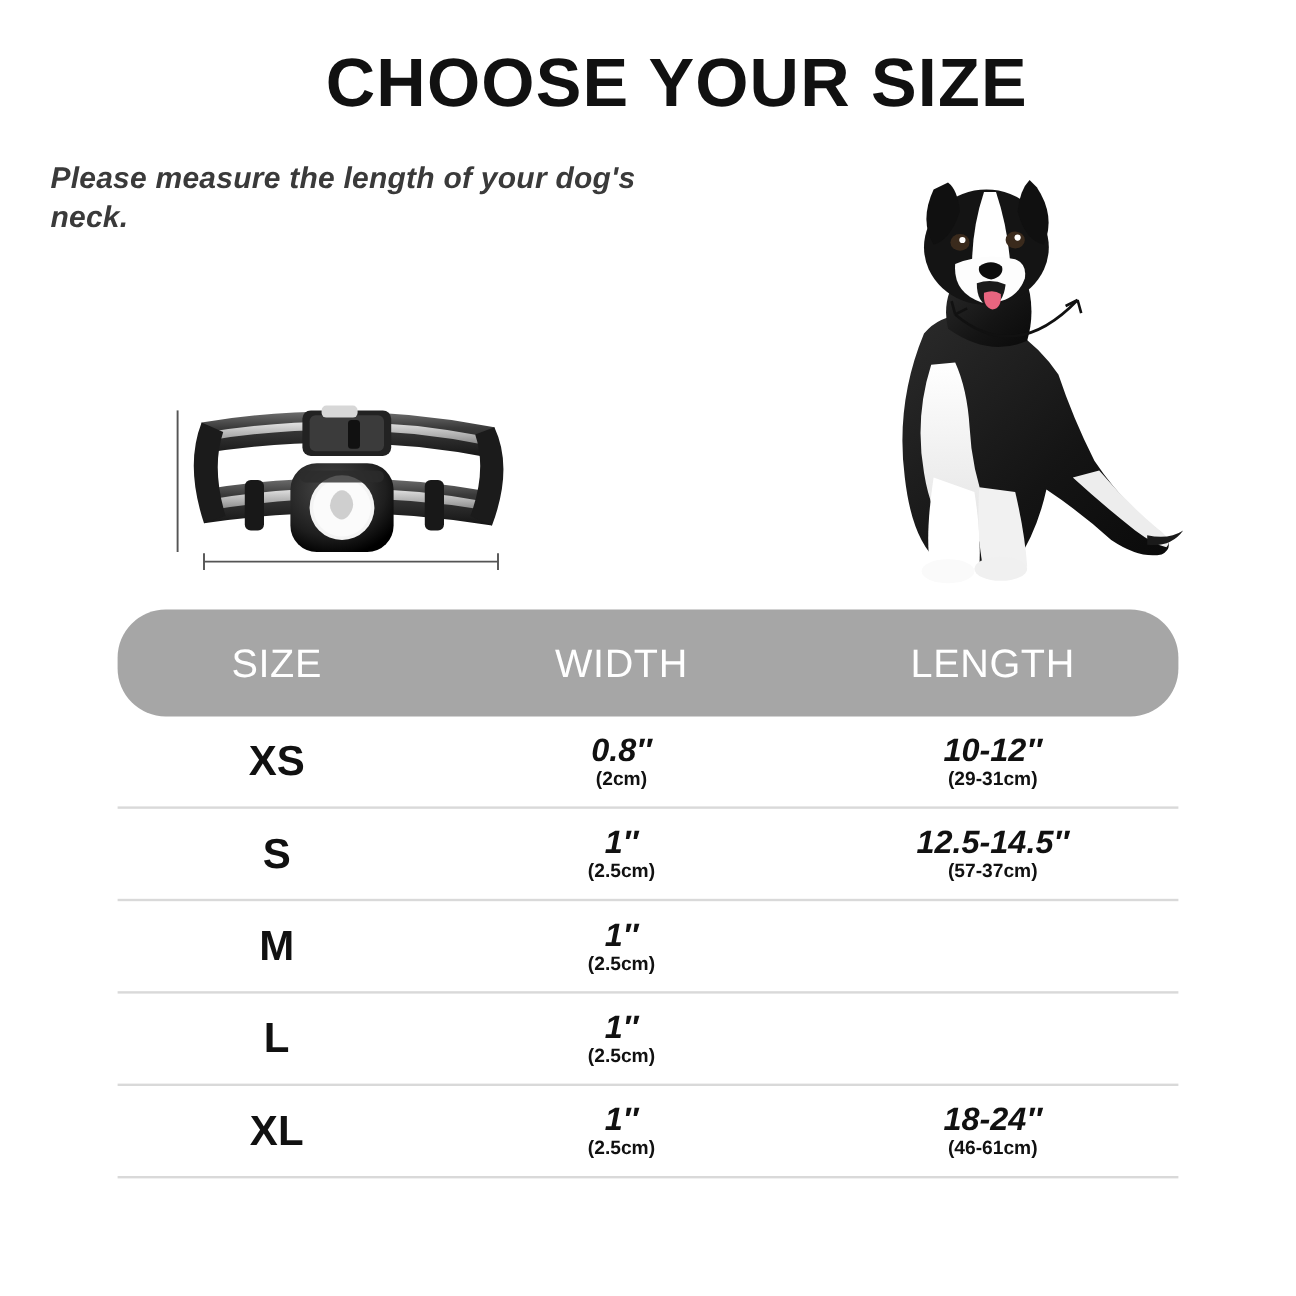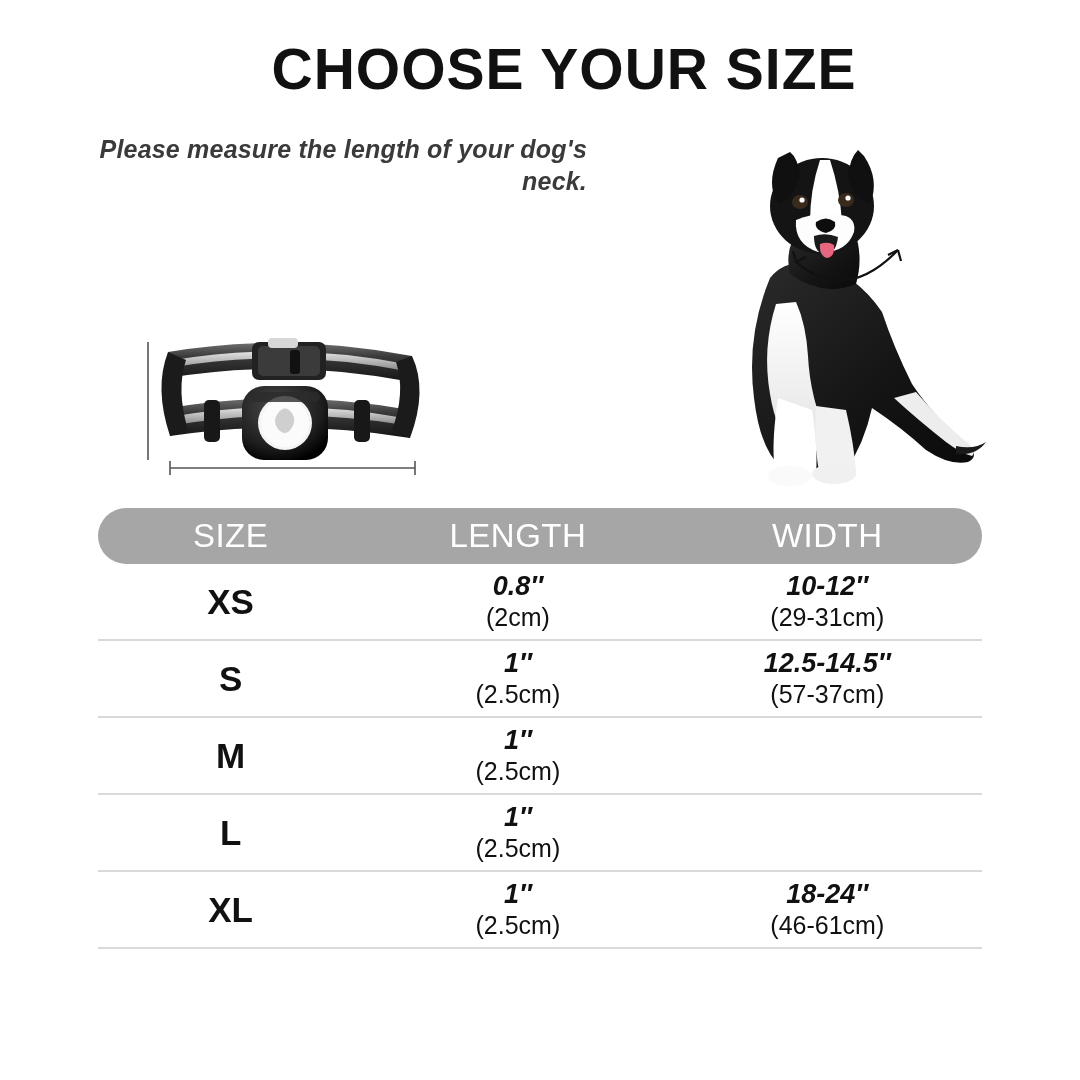--- a/index.html
+++ b/index.html
@@ -27,21 +27,21 @@
     color: #111111;
     font-family: "Liberation Sans", sans-serif;
     padding-left: 48px;
   }
 
   
   .instructions {
     position: absolute;
     top: 133px; left: 42px;
     width: 545px;
-    text-align: right;
+    text-align: left;
     color: #3a3a3a;
   }
   .instr-line {
     font-size: 25px;
     font-style: italic;
     font-weight: 600;
     line-height: 1.28;
     letter-spacing: 0.2px;
   }
   .instr-block-2 { margin-top: 22px; }
@@ -63,21 +63,21 @@
 
   
   .table {
     position: absolute;
     left: 98px; top: 508px;
     width: 884px;
   }
   .thead {
     background: #a6a6a6;
     border-radius: 40px;
-    height: 56px;
+    height: 89px;
     display: flex;
     align-items: center;
     color: #ffffff;
   }
   .th {
     font-size: 33px;
     font-weight: 400;
     text-align: center;
     letter-spacing: 0.5px;
   }
@@ -99,22 +99,22 @@
     font-size: 35px;
     font-weight: 700;
   }
   .val-main {
     font-size: 27px;
     font-weight: 700;
     line-height: 1.14;
     font-style: italic;
   }
   .val-sub {
-    font-size: 25px;
-    font-weight: 400;
+    font-size: 16px;
+    font-weight: 700;
     line-height: 1.2;
   }
 </style>
 </head>
 <body>
 
 <div class="page">
 
   <div class="title">CHOOSE YOUR SIZE</div>
 
@@ -233,22 +233,22 @@
       </g>
 
       <path d="M306 348 q18 4 30 -4 q-10 14 -30 12 z" fill="#1a1a1a"></path>
     </svg>
   </div>
 
   <div class="table">
 
     <div class="thead">
       <div class="th col-size">SIZE</div>
+      <div class="th col-width">WIDTH</div>
       <div class="th col-length">LENGTH</div>
-      <div class="th col-width">WIDTH</div>
     </div>
 
     <div class="row">
       <div class="cell cell-size col-size">XS</div>
       <div class="cell col-width">
         <div class="val-main">0.8″</div>
         <div class="val-sub">(2cm)</div>
       </div>
       <div class="cell col-length">
         <div class="val-main">10-12″</div>

